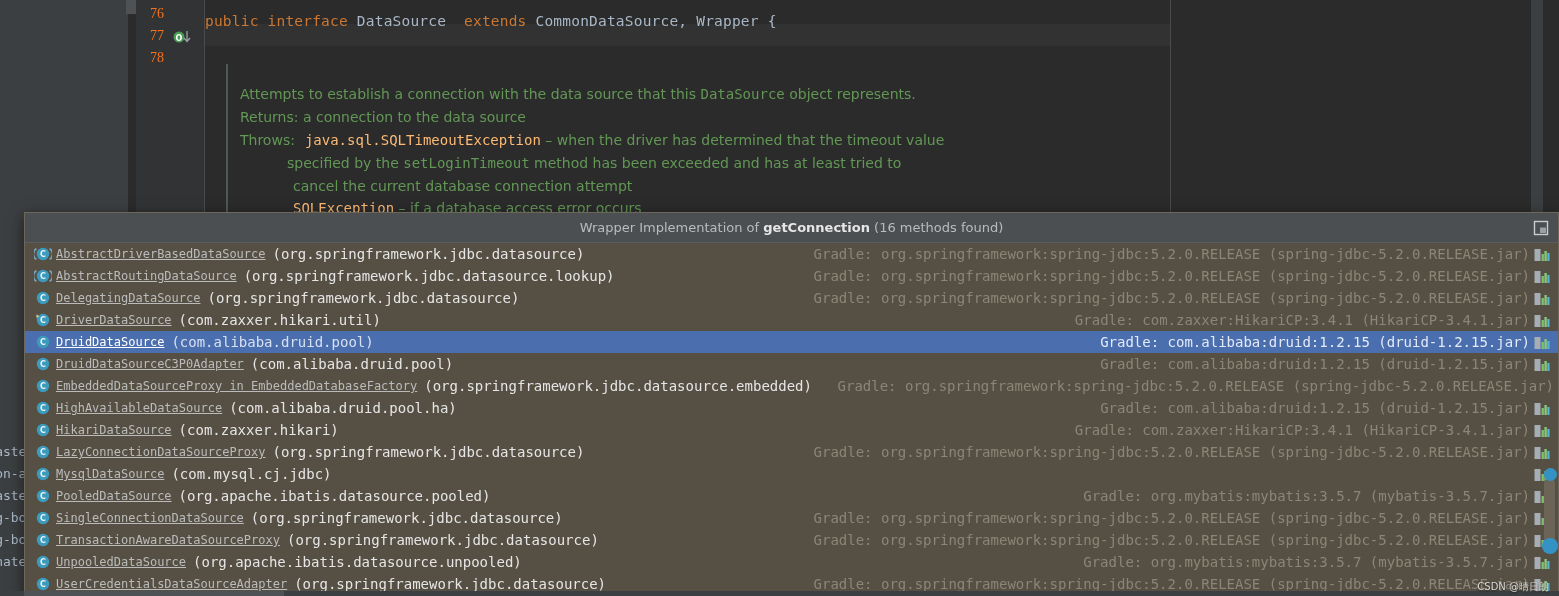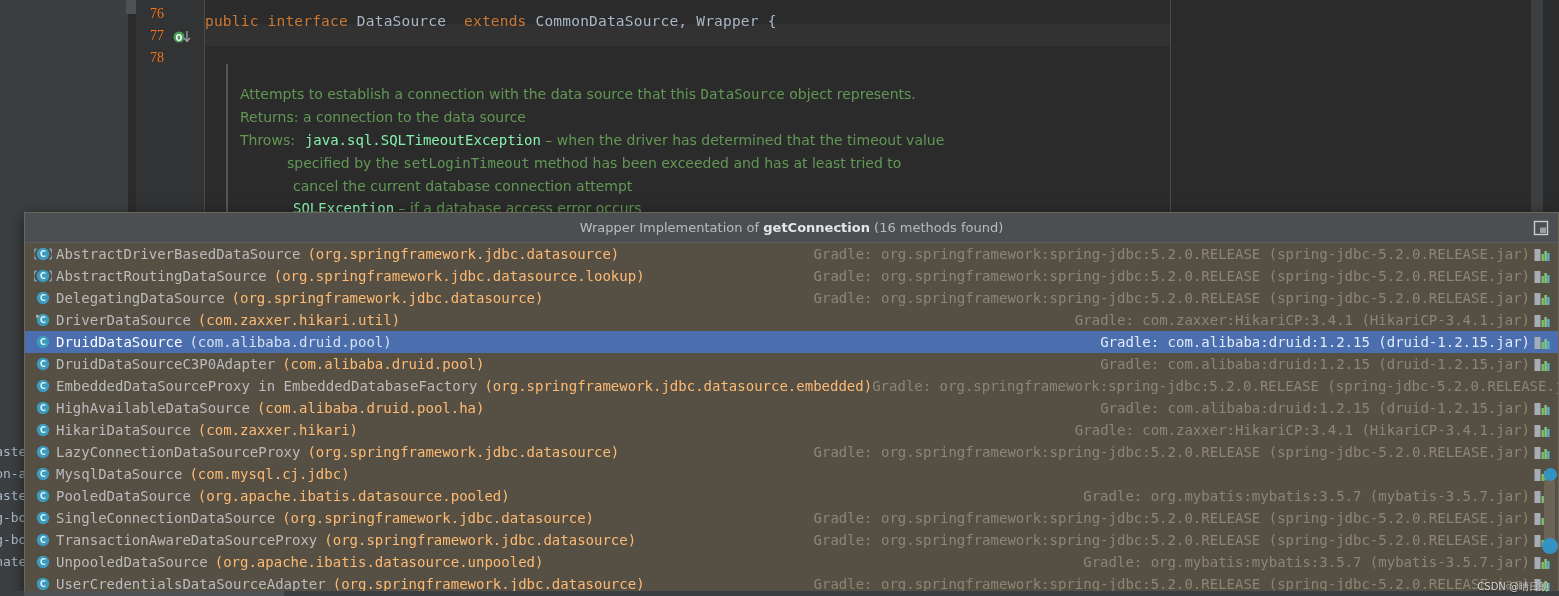--- a/index.html
+++ b/index.html
@@ -68,21 +68,21 @@
     font-family: "DejaVu Sans", sans-serif;
   }
   .doc-bar {
     position: absolute; left: 0; top: 0; width: 2px; height: 150px;
     background: #4f5b52;
   }
   .doc-line {
     position: absolute; font-size: 14px; color: #629755; white-space: pre; text-align: right;
   }
   .doc-code { color: #629755; font-family: "DejaVu Sans Mono", monospace; }
-  .doc-link { color: #86efac; }
+  .doc-link { color: #fdba74; }
 
   
   .popup {
     position: absolute; left: 24px; top: 212px;
     width: 1535px; height: 384px;
     background: #565044;
     border: 1px solid #6d665a;
     box-shadow: 0 4px 14px rgba(0,0,0,0.55);
   }
   .popup-title {
@@ -110,27 +110,28 @@
     position: relative; height: 22px; width: 100%;
     display: flex; align-items: center;
   }
   .row.sel { background: #4b6eaf; }
   .row-icon {
     width: 18px; height: 16px; margin-left: 9px; margin-right: 4px;
     flex: 0 0 auto; position: relative;
   }
   .row-name {
     font-family: "DejaVu Sans Mono", monospace;
-    font-size: 14px; color: #bbbbbb; white-space: pre;
+    font-size: 12px; color: #bbbbbb; white-space: pre;
     flex: 0 0 auto;
+    text-decoration: underline;
   }
   .row.sel .row-name { color: #ffffff; }
   .row-pkg {
     font-family: "DejaVu Sans Mono", monospace;
-    font-size: 14px; color: #fdba74; white-space: pre;
+    font-size: 14px; color: #e5e5e5; white-space: pre;
     margin-left: 7px; flex: 0 0 auto;
   }
   .row.sel .row-pkg { color: #d7e0f0; }
   .row-spacer { flex: 1 1 auto; }
   .row-right {
     font-family: "DejaVu Sans Mono", monospace;
     font-size: 14px; color: #8c8577; white-space: pre;
     margin-right: 4px; flex: 0 0 auto;
   }
   .row.sel .row-right { color: #e3eaf7; }

